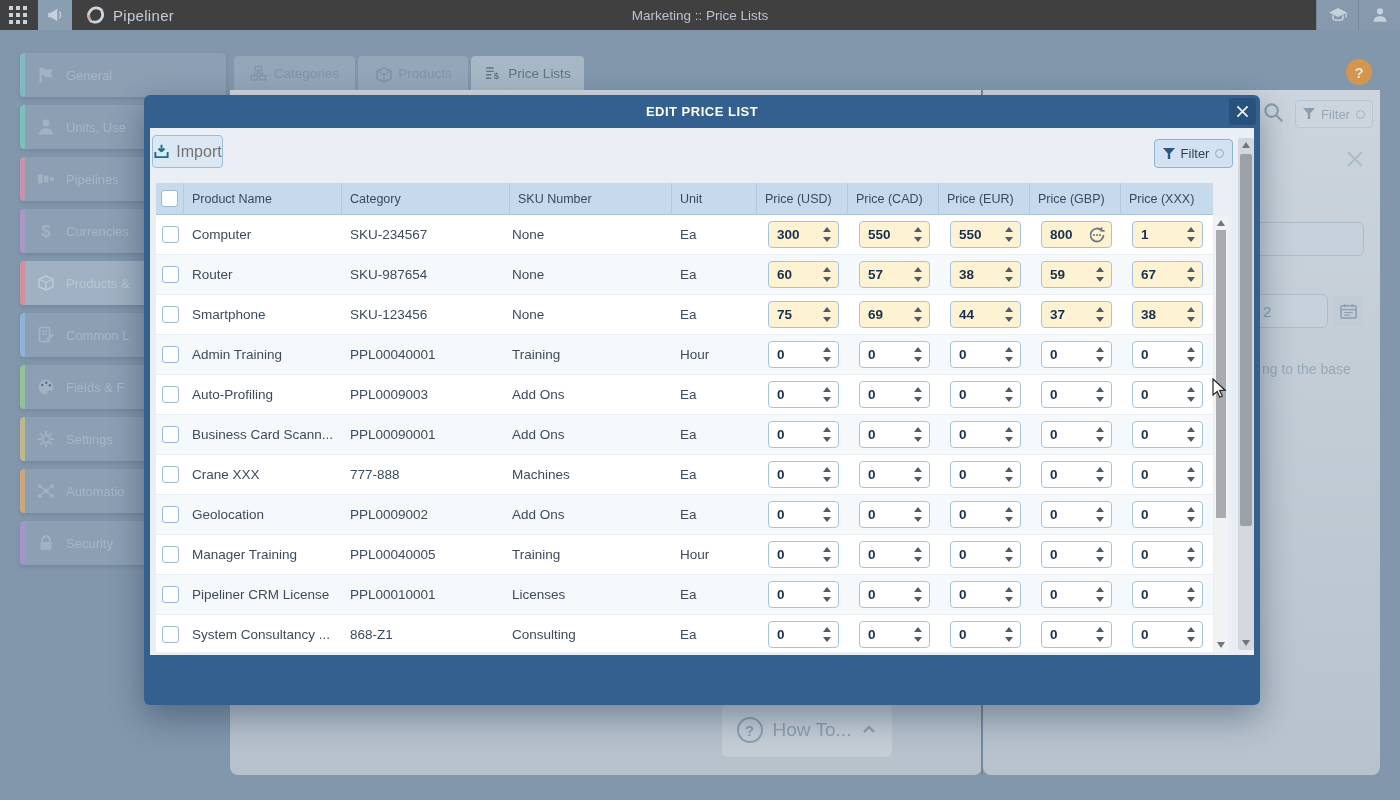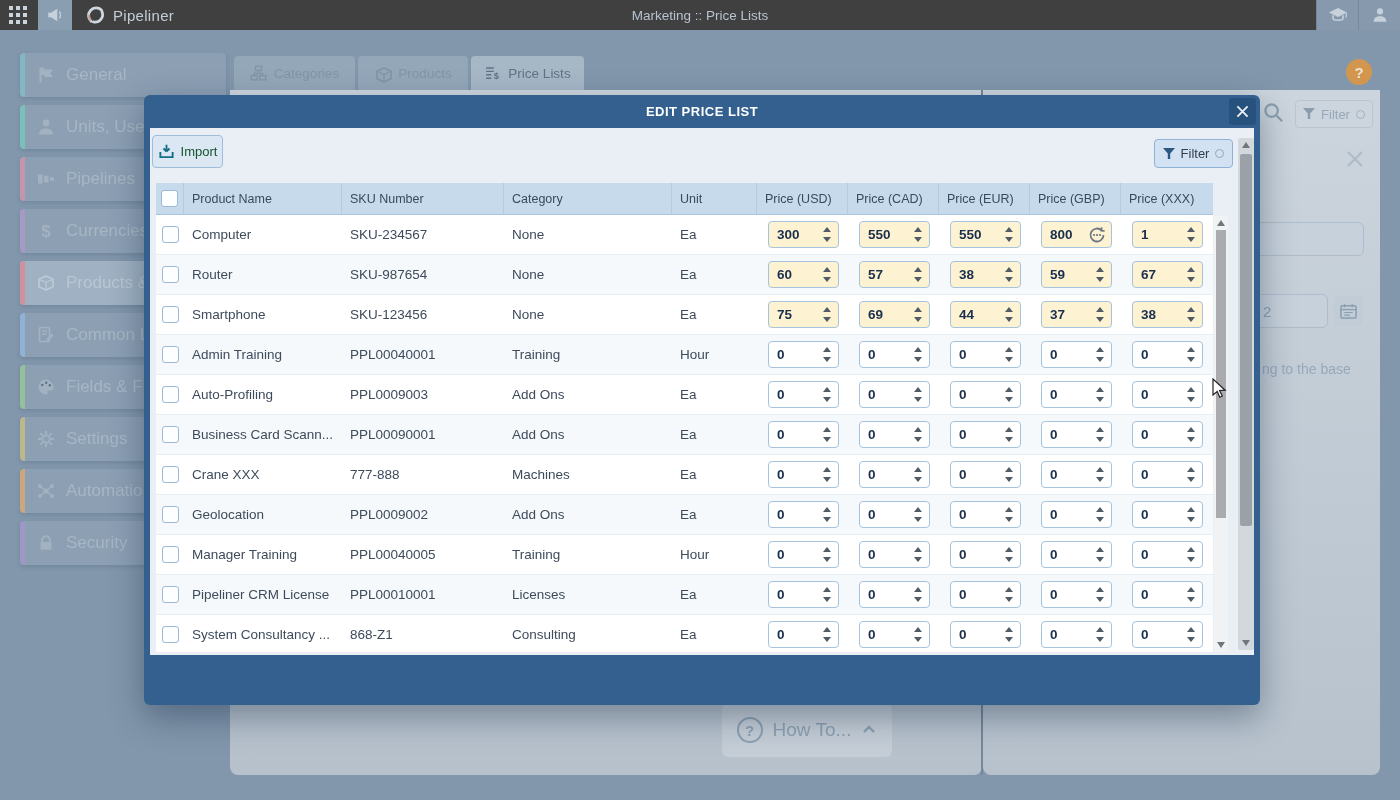--- a/index.html
+++ b/index.html
@@ -20,21 +20,21 @@
   .tb-user { left:1358px; width:42px; }
 
   
   .side-item { position:absolute; left:20px; width:206px; height:44px; background:#8c9fb3;
                border-radius:4px; display:flex; align-items:center;
                box-shadow:0 2px 4px rgba(45,65,90,.18); overflow:hidden; }
   .side-item.active { background:#9fb1c2; }
   .stripe { position:absolute; left:0; top:0; bottom:0; width:5px; border-radius:4px 0 0 4px; }
   .side-icon { margin-left:16px; width:20px; height:20px; color:#a3b2c1; flex:0 0 20px; }
   .side-item.active .side-icon { color:#bdc9d5; }
-  .side-label { margin-left:10px; font-size:17px; color:#a7b6c4; white-space:nowrap; }
+  .side-label { margin-left:10px; font-size:13px; color:#a7b6c4; white-space:nowrap; }
   .side-item.active .side-label { color:#bac6d2; }
 
   
   .tab { position:absolute; top:56px; height:34px; border-radius:4px 4px 0 0; background:#94a7b9;
          display:flex; align-items:center; justify-content:center; gap:7px; color:#8295a7; }
   .tab .t-ic { width:17px; height:17px; }
   .tab .t-lb { font-size:13.5px; }
   .tab.active { background:#a6b7c6; color:#5f7487; }
 
   
@@ -78,21 +78,21 @@
   .m-head { position:absolute; left:0; top:0; right:0; height:33px; }
   .m-title { position:absolute; left:0; right:0; top:0; height:33px; line-height:33px; text-align:center;
              color:#ffffff; font-size:13px; font-weight:700; letter-spacing:.5px; }
   .m-close { position:absolute; right:4px; top:3px; width:27px; height:27px; background:#27527d;
              border-radius:3px; display:flex; align-items:center; justify-content:center; color:#e9eff5; }
   .m-body { position:absolute; left:6px; top:33px; width:1104px; height:527px; background:#e9eff5; overflow:hidden; }
 
   .btn-import { position:absolute; left:2px; top:7px; width:71px; height:33px; background:#dbe7f3;
                 border:1px solid #9dbdd9; border-radius:4px; display:flex; align-items:center;
                 justify-content:center; gap:6px; }
-  .btn-import .lb { font-size:13px; color:#14532d; }
+  .btn-import .lb { font-size:16px; color:#737373; }
   .m-search { position:absolute; left:770px; top:10px; width:226px; height:30px; }
   .m-search input { width:100%; height:100%; border:1px solid #c7d3de; border-radius:4px; background:#fff;
                     padding:0 30px 0 10px; font-size:13.5px; color:#333; font-family:inherit; outline:none; }
   .m-search input::placeholder { color:#a0acb8; }
   .m-search .mg { position:absolute; right:8px; top:7px; width:16px; height:16px; color:#414c57; }
   .btn-filter { position:absolute; left:1004px; top:11px; width:79px; height:29px; background:#d3e2f2;
                 border:1px solid #8fb3d6; border-radius:4px; display:flex; align-items:center;
                 justify-content:center; gap:6px; }
   .btn-filter .f-ic { width:12px; height:12px; color:#2d5880; }
   .btn-filter .lb { font-size:13px; color:#333f4b; }
@@ -442,22 +442,22 @@
         <span class="lb">Filter</span>
         <span class="ring"></span>
       </div>
 
       <div class="tbl">
         <div class="thead" id="thead">
             <div class="th c0" style="width: 28px;">
               <span class="cb"></span>
             </div>
             <div class="th" style="width: 158px;">Product Name</div>
+            <div class="th" style="width: 168px;">Category</div>
             <div class="th" style="width: 162px;">SKU Number</div>
-            <div class="th" style="width: 168px;">Category</div>
             <div class="th" style="width: 85px;">Unit</div>
             <div class="th" style="width: 91px; text-align: right;">Price (USD)</div>
             <div class="th" style="width: 91px; text-align: right;">Price (CAD)</div>
             <div class="th" style="width: 91px;">Price (EUR)</div>
             <div class="th" style="width: 91px;">Price (GBP)</div>
             <div class="th" style="width: 92px; text-align: center;">Price (XXX)</div>
           </div>
         <div class="tbody" id="tbody">
             <div class="trow">
               <span class="cell c0" style="width:28px">

